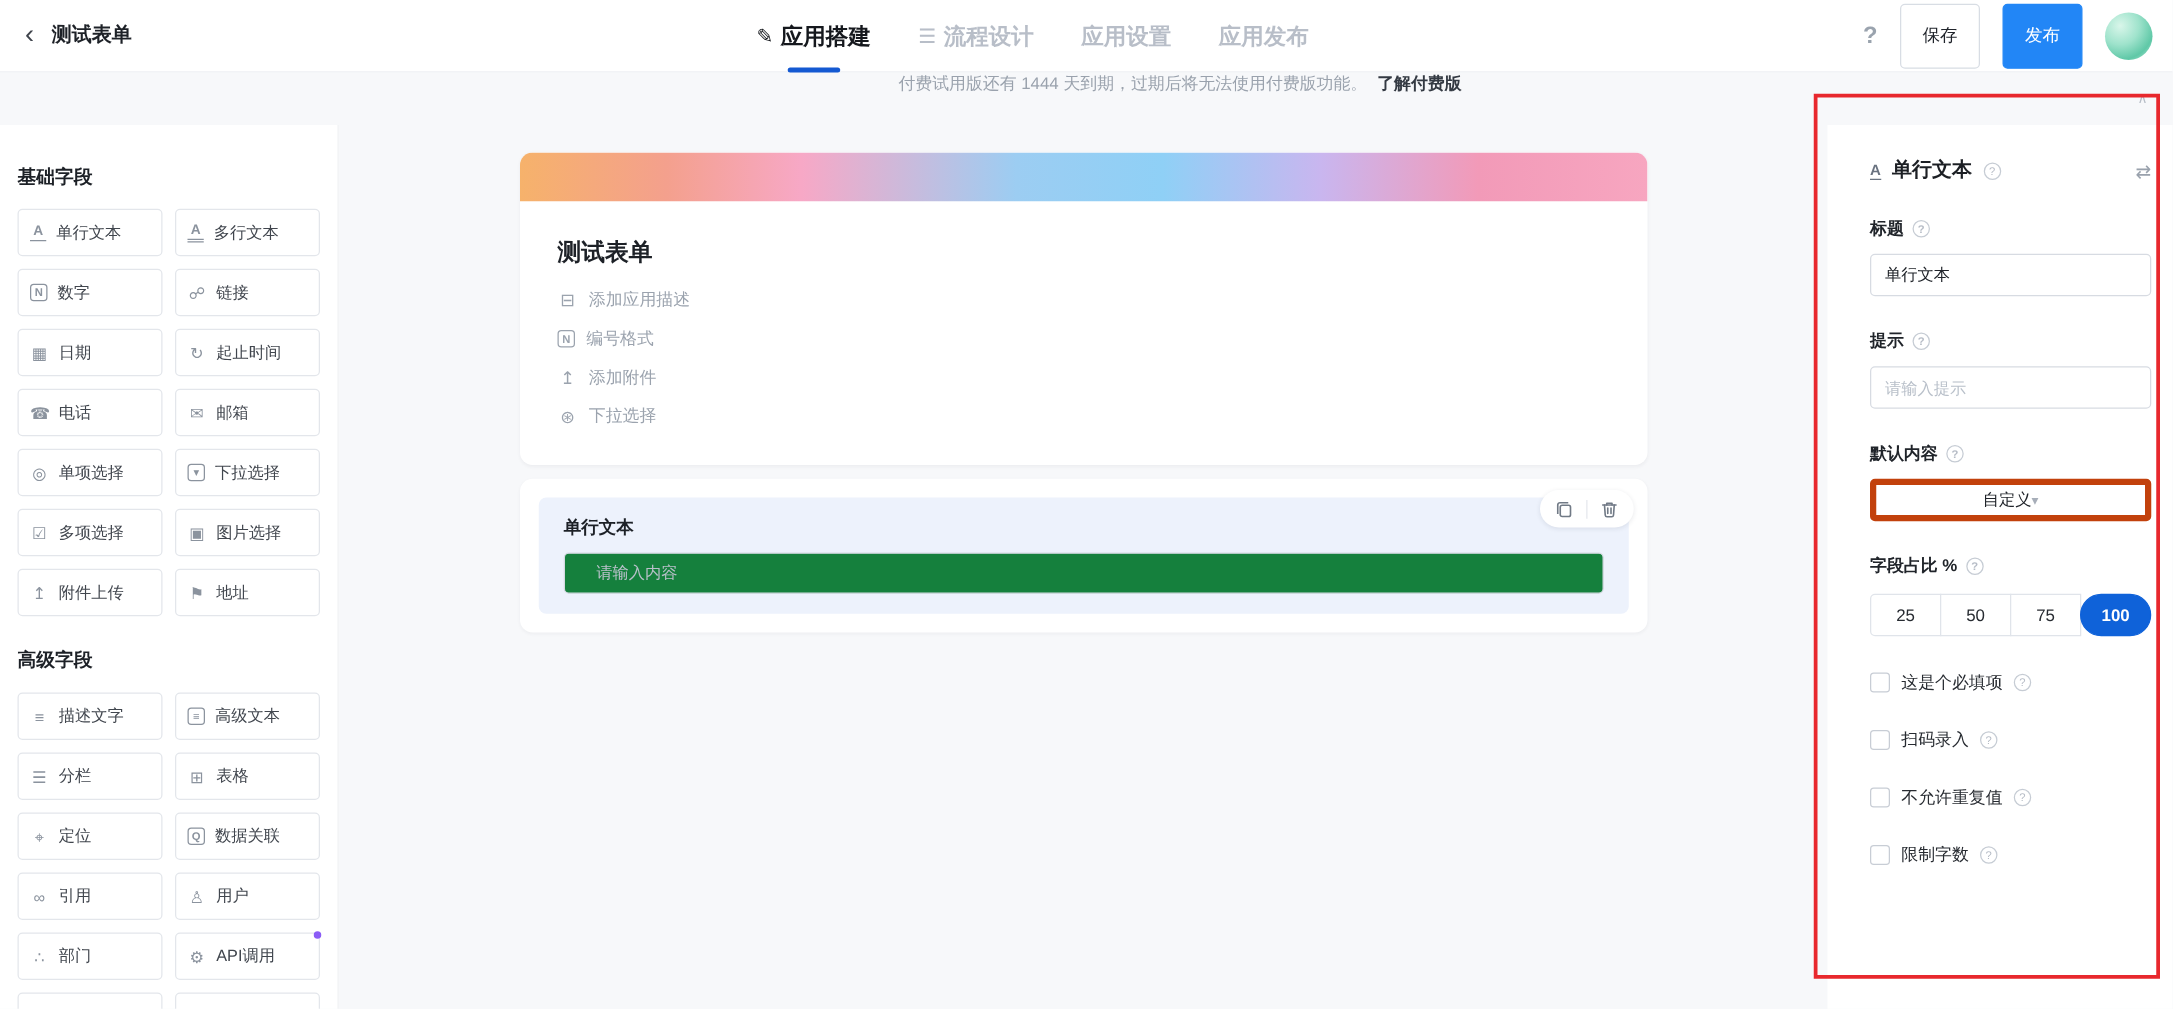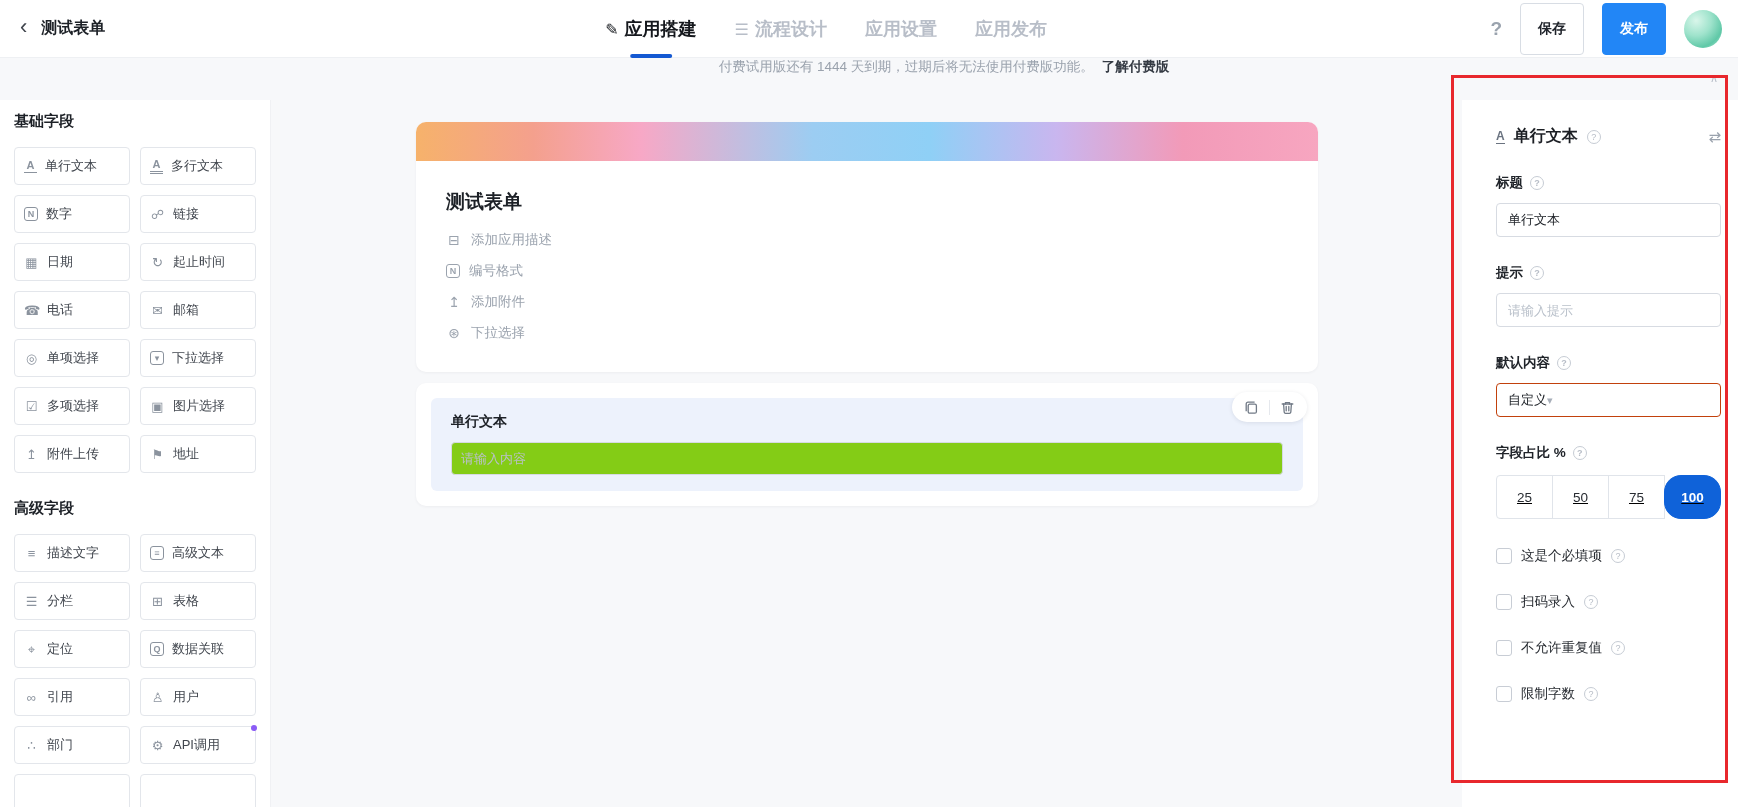--- a/index.html
+++ b/index.html
@@ -17,37 +17,37 @@
   .tab { position:relative; height:58px; display:flex; align-items:center; gap:6px;
     font-size:18px; font-weight:bold; color:#b8bec8; cursor:pointer; }
   .tab .tico { font-size:16px; }
   .tab.active { color:#15181d; }
   .tab.active::after { content:""; position:absolute; bottom:0; left:50%; transform:translateX(-50%);
     width:42px; height:4px; background:#1459d2; border-radius:2px; }
   .hdr-right { position:absolute; right:0; top:0; height:58px; display:flex; align-items:center;
     gap:18px; padding-right:16px; }
   .help-q { font-size:19px; font-weight:bold; color:#9aa3ae; cursor:pointer; }
   .btn { height:52px; min-width:64px; padding:0 16px; border-radius:4px; font-size:14px;
-    display:flex; align-items:center; justify-content:center; cursor:pointer;font-weight:bold; }
+    display:flex; align-items:center; justify-content:center; cursor:pointer; }
   .btn.ghost { background:#fff; border:1px solid #d8dde4; color:#20242b; }
   .btn.primary { background:#2286f6; border:1px solid #2286f6; color:#ffffff; }
   .avatar { width:38px; height:38px; border-radius:50%; cursor:pointer;
     background:radial-gradient(circle at 32% 28%, #d9f6ea 0%, #9fe3cc 40%, #5fc8a7 72%, #bfeede 100%); }
 
   
   .notice { position:absolute; left:0; top:58px; width:1738px; height:42px;
     display:flex; align-items:flex-start; justify-content:center; background:#f7f8fa; z-index:5;}
   .notice-inner { display:flex; align-items:center; gap:8px; transform:translateX(75px); }
   .notice-text { font-size:13.5px; color:#9aa2ad; }
   .notice-link { font-size:13.5px; font-weight:bold; color:#343a43; cursor:pointer; }
 
   
   .sidebar { position:absolute; left:0; top:100px; width:271px; height:707px; background:#fff;
     border-right:1px solid #f0f1f4; padding:0 14px; overflow:hidden; z-index:4;}
-  .group-title { font-size:15px; font-weight:bold; color:#1d2127; margin-top:12px; }
+  .group-title { font-size:15px; font-weight:bold; color:#1d2127; margin-top:32px; }
   .fgrid { display:grid; grid-template-columns:1fr 1fr; gap:10px; margin-top:16px; }
   .fbtn { position:relative; display:flex; align-items:center; gap:8px; height:38px;
     background:#fff; border:1px solid #e3e6eb; border-radius:4px; padding:0 9px;
     font-size:13px; color:#41464e; cursor:grab; white-space:nowrap; }
   .fico { flex:none; width:15px; text-align:center; color:#8b939e; font-size:13px; line-height:1; }
   .fico.u { font-size:11px; font-weight:bold; width:13px; border-bottom:1.5px solid #8b939e; padding-bottom:1px; }
   .fico.dbl { border-bottom:3px double #8b939e; }
   .fico.box { font-size:9px; font-weight:bold; width:14px; height:14px; line-height:12px;
     border:1.3px solid #8b939e; border-radius:3px; }
   .fbtn .dot { position:absolute; right:-2px; top:-2px; width:6px; height:6px; border-radius:50%;
@@ -64,22 +64,22 @@
   .form-title { font-size:19px; font-weight:bold; color:#1d2127; cursor:text; }
   .meta { margin-top:16px; display:flex; flex-direction:column; gap:13px; }
   .meta-row { display:flex; align-items:center; gap:9px; color:#9ba3ae; font-size:13.5px; cursor:pointer; }
   .meta-row .mico { width:16px; text-align:center; font-size:14px; line-height:1; }
   .meta-row .mico.box { font-size:9px; font-weight:bold; width:14px; height:14px; line-height:12px;
     border:1.3px solid #9ba3ae; border-radius:3px; }
 
   .card2 { top:283px; padding:15px; }
   .sel-field { background:#edf2fc; border-radius:6px; padding:15px 20px 16px 20px; cursor:pointer; }
   .sel-label { font-size:14px; font-weight:bold; color:#1d2127; }
-  .sel-input { margin-top:11px; width:100%; height:33px; background:#84cc16; border:1px solid #d5dae2;
-    border-radius:4px; padding:0 9px; font-size:13px; color:#20242a; }
+  .sel-input { margin-top:11px; width:100%; height:33px; background:#15803d; border:1px solid #d5dae2;
+    border-radius:4px; padding:0 25px; font-size:13px; color:#20242a;font-family:Liberation Mono, monospace; }
   .sel-input::placeholder { color:#b9c0ca; }
   .chip { position:absolute; top:9px; right:11px; background:#fff; border-radius:15px;
     box-shadow:0 1px 4px rgba(30,40,60,.10); display:flex; align-items:center; height:30px; padding:0 11px; }
   .chip .cico { width:17px; height:17px; cursor:pointer; display:block; }
   .chip .sep { width:1px; height:15px; background:#e5e8ed; margin:0 9px; }
 
   
   .panel { position:absolute; left:1462px; top:100px; width:276px; height:707px; background:#fff;
     padding:26px 17px 0 34px; z-index:6; }
   .collapse { position:absolute; left:1701px; top:72px; width:26px; height:16px; text-align:center;
@@ -91,25 +91,25 @@
   .spacer { flex:1; }
   .swap { font-size:15px; color:#9aa2ad; cursor:pointer; }
   .qmark { width:14px; height:14px; border:1px solid #c6ccd4; border-radius:50%; flex:none;
     color:#b6bcc6; font-size:9px; line-height:12px; text-align:center; cursor:pointer; }
   .qmark::after { content:"?"; }
   .plabel { margin-top:27px; display:flex; align-items:center; gap:7px;
     font-size:13.5px; font-weight:bold; color:#20242a; }
   .pinput { margin-top:11px; width:100%; height:34px; border:1px solid #d7dbe2; border-radius:4px;
     padding:0 11px; font-size:13px; color:#20242a; background:#fff; }
   .pinput::placeholder { color:#b9c0ca; }
-  .pselect { margin-top:11px; width:100%; height:34px; border:1px solid #c2410c; border-radius:4px;
+  .pselect { margin-top:11px; width:100%; height:34px; border:5px solid #c2410c; border-radius:4px;
     padding:0 11px; font-size:13px; color:#20242a; background:#fff; display:flex; align-items:center;
-    justify-content:flex-start; cursor:pointer; }
+    justify-content:center; cursor:pointer; }
   .pselect .caret { color:#a7aeb9; font-size:11px; }
-  .segment { margin-top:13px; display:flex; height:44px;text-decoration:underline; }
+  .segment { margin-top:13px; display:flex; height:34px; }
   .seg { flex:1; border:1px solid #e0e4ea; margin-left:-1px; display:flex; align-items:center;
     justify-content:center; font-size:13.5px; color:#272b31; background:#fff; cursor:pointer; }
   .seg:first-child { margin-left:0; border-radius:4px 0 0 4px; }
   .seg:last-child { border-radius:0 4px 4px 0; }
   .seg.active { background:#0f62d9; border-color:#0f62d9; color:#fff; font-weight:bold; z-index:1;border-radius:17px; }
   .cbrow { margin-top:28px; display:flex; align-items:center; gap:9px; cursor:pointer; }
   .cbox { width:16px; height:16px; border:1px solid #c8cdd5; border-radius:3px; background:#fff; flex:none; }
   .cblabel { font-size:13.5px; color:#272b31; }
 
   

